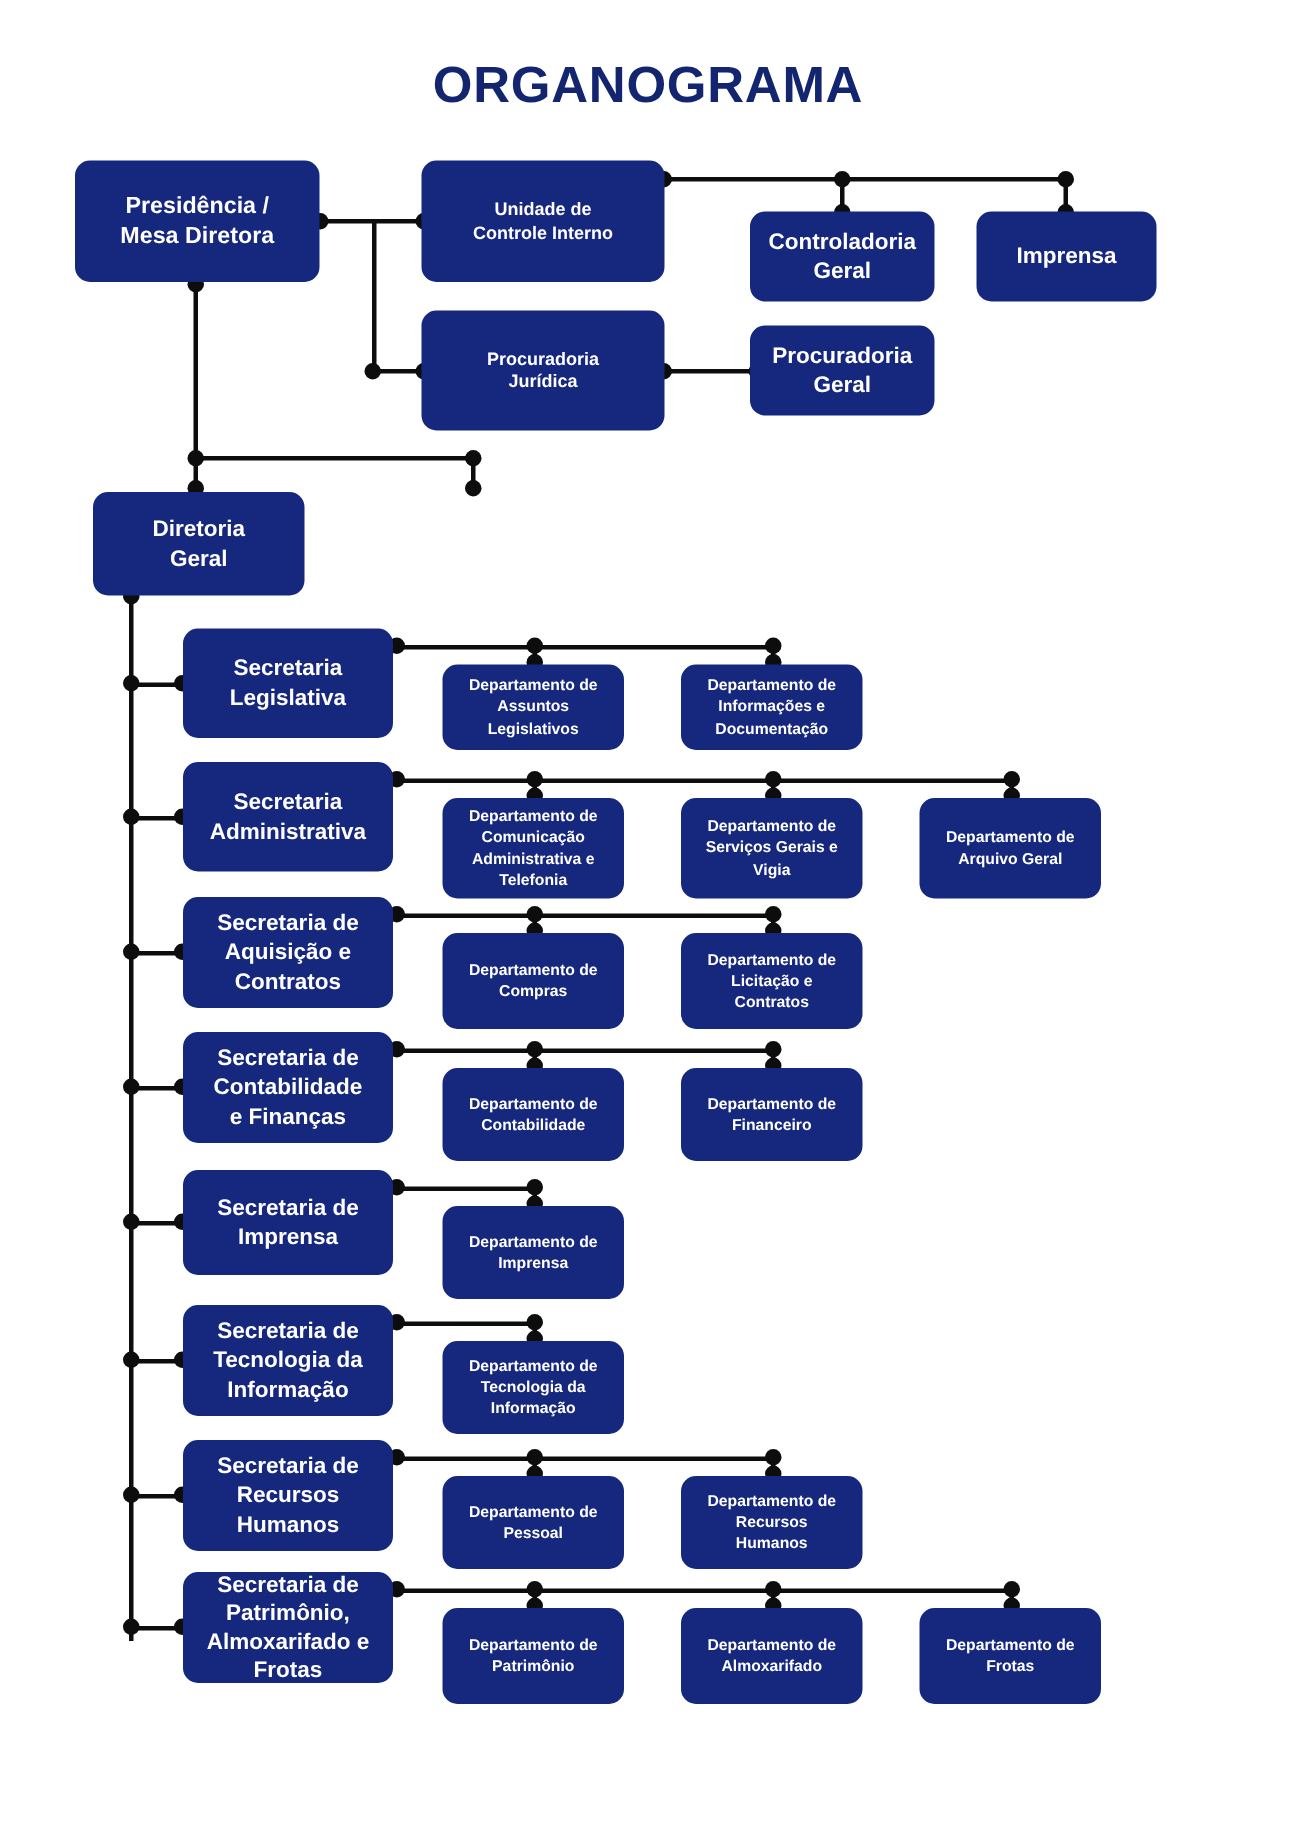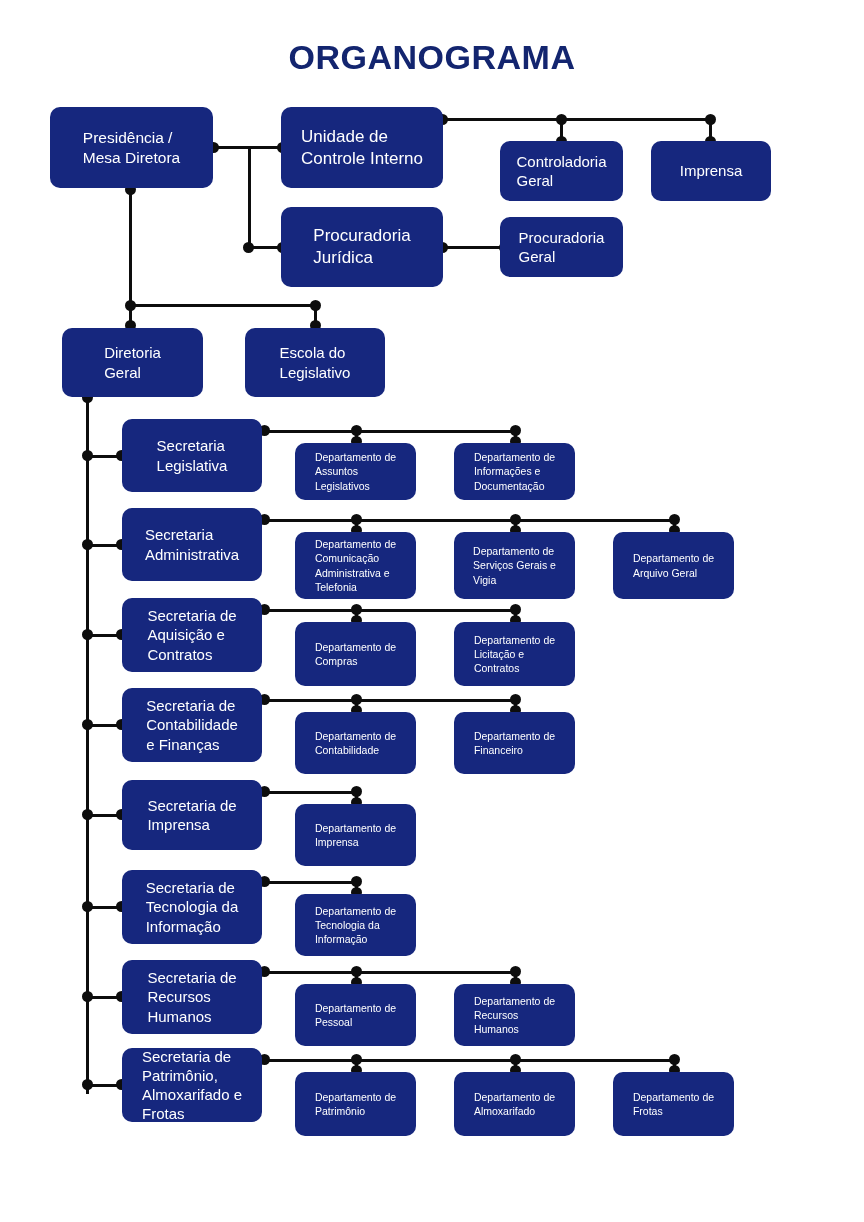--- a/index.html
+++ b/index.html
@@ -30,29 +30,29 @@
     font-family: "Liberation Sans", sans-serif;
   }
   .node {
     position: absolute;
     background: #16277e;
     border-radius: 10px;
     color: #ffffff;
     display: flex;
     align-items: center;
     justify-content: center;
-    text-align: left;
-    font-weight: normal;
+    text-align: center;
+    font-weight: bold;
     line-height: 1.28;
     box-sizing: border-box;
     padding: 4px 6px;
     z-index: 3;
   }
   .node.lvl1 { font-size: 15.5px; }
-  .node.lvl2 { font-size: 17px; }
+  .node.lvl2 { font-size: 12px; }
   .node.lvl3 { font-size: 15px; }
   .node.sec  { font-size: 15px; }
   .node.dep  { font-size: 10.5px; line-height: 1.35; }
   .hline {
     position: absolute;
     height: 3px;
     background: #0d0d0d;
     z-index: 1;
   }
   .vline {
@@ -119,21 +119,20 @@
   <div class="node lvl3" style="left:500px; top:141px; width:123px; height:60px;">Controladoria<br>Geral</div>
 
   <div class="node lvl3" style="left:651px; top:141px; width:120px; height:60px;">Imprensa</div>
 
   <div class="node lvl2" style="left:281px; top:207px; width:162px; height:80px;">Procuradoria<br>Jurídica</div>
 
   <div class="node lvl3" style="left:500px; top:217px; width:123px; height:60px;">Procuradoria<br>Geral</div>
 
   <div class="node lvl3" style="left:62px; top:328px; width:141px; height:69px;">Diretoria<br>Geral</div>
 
-  <div class="node lvl3" style="left:245px; top:328px; width:140px; height:69px;">Escola do<br>Legislativo</div>
 
   <div id="sec-layer">
       <div class="hline" style="left:86px; top:454.5px; width:36px;"></div>
       <div class="dot" style="left:82px; top:449.5px;"></div>
       <div class="dot" style="left:116px; top:449.5px;"></div>
       <div class="node sec" style="left:122px; top:419px; width:140px; height:73px;">Secretaria<br>Legislativa</div>
       <div class="hline" style="left:265px; top:430px; width:249.5px;"></div>
       <div class="dot" style="left:259px; top:425px;"></div>
       <div class="dot" style="left:350.5px; top:425px;"></div>
       <div class="vline" style="left:354.5px; top:431px; height:12px;"></div>

